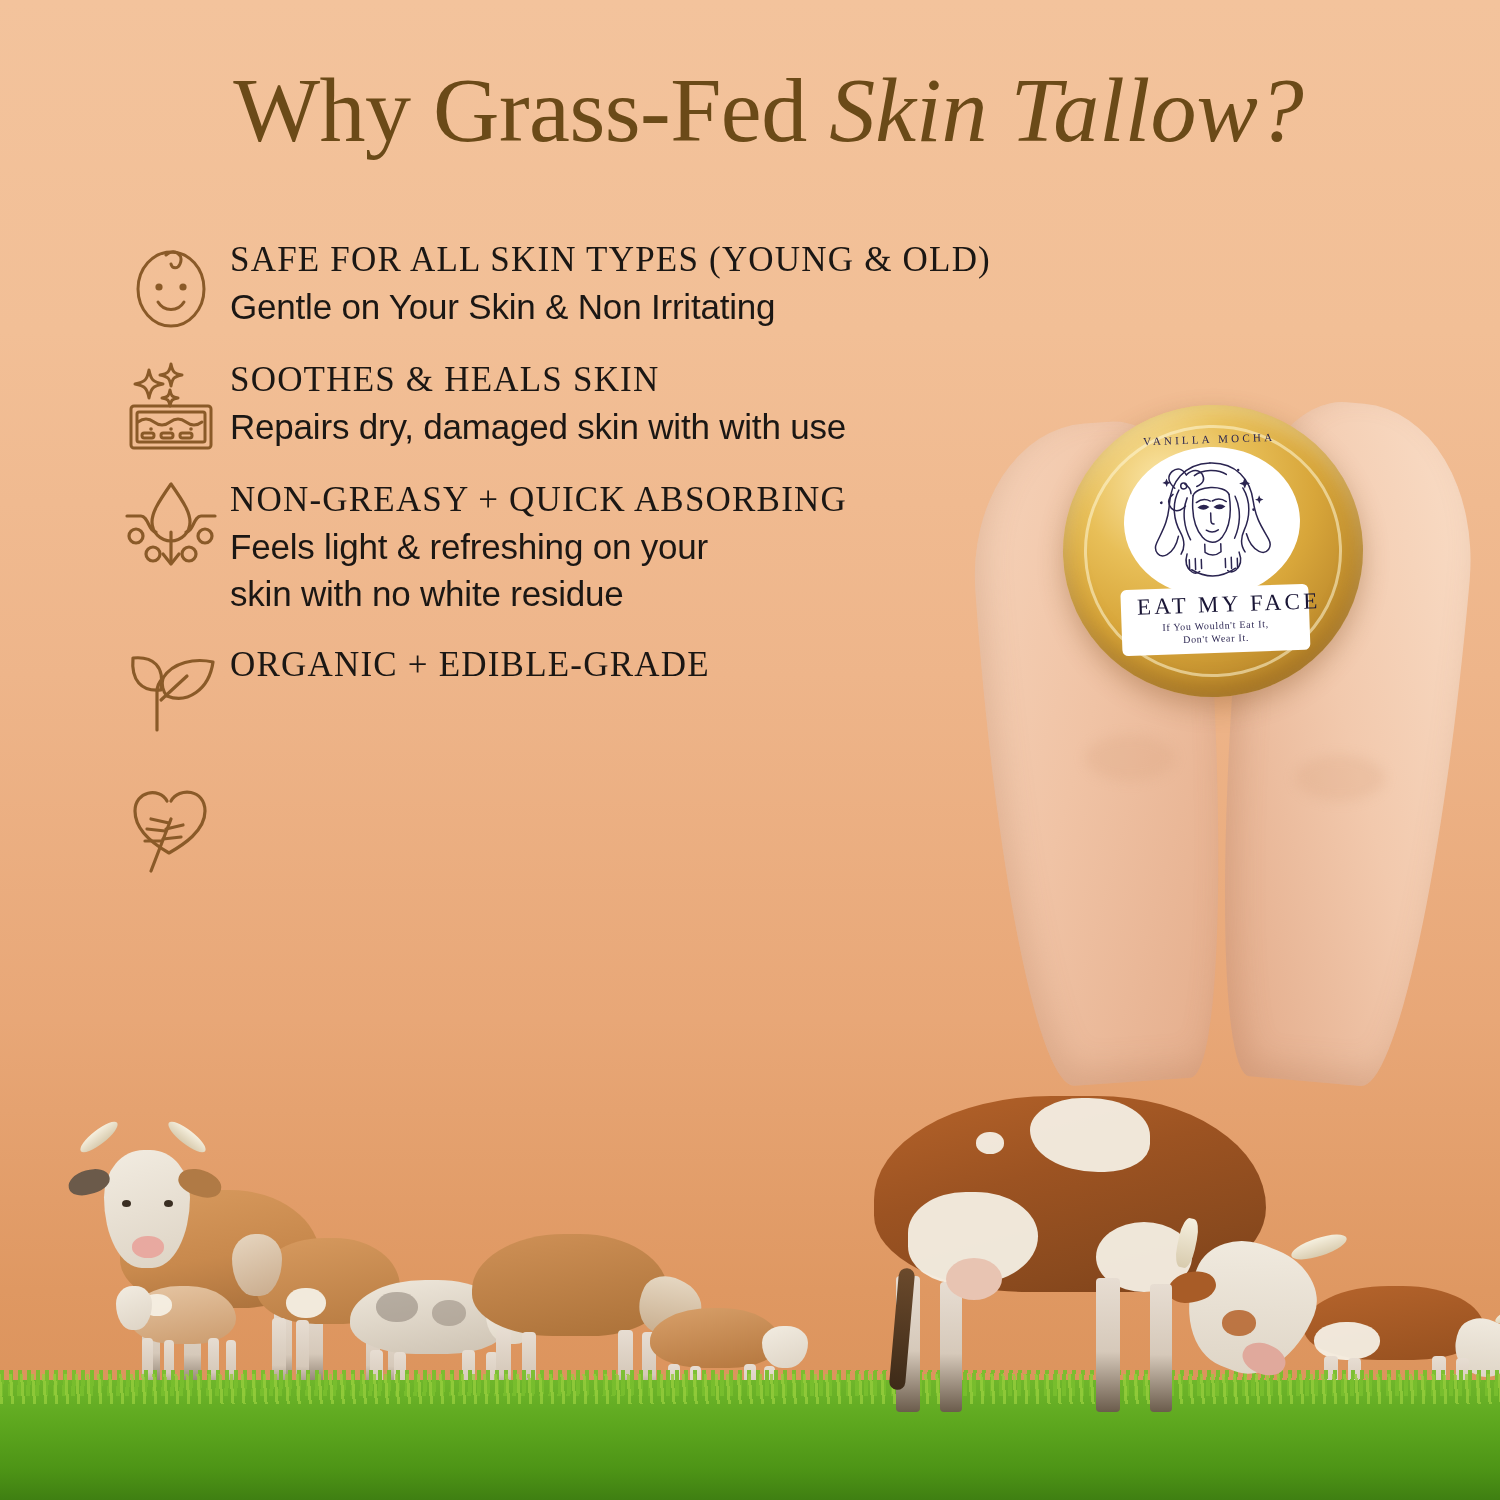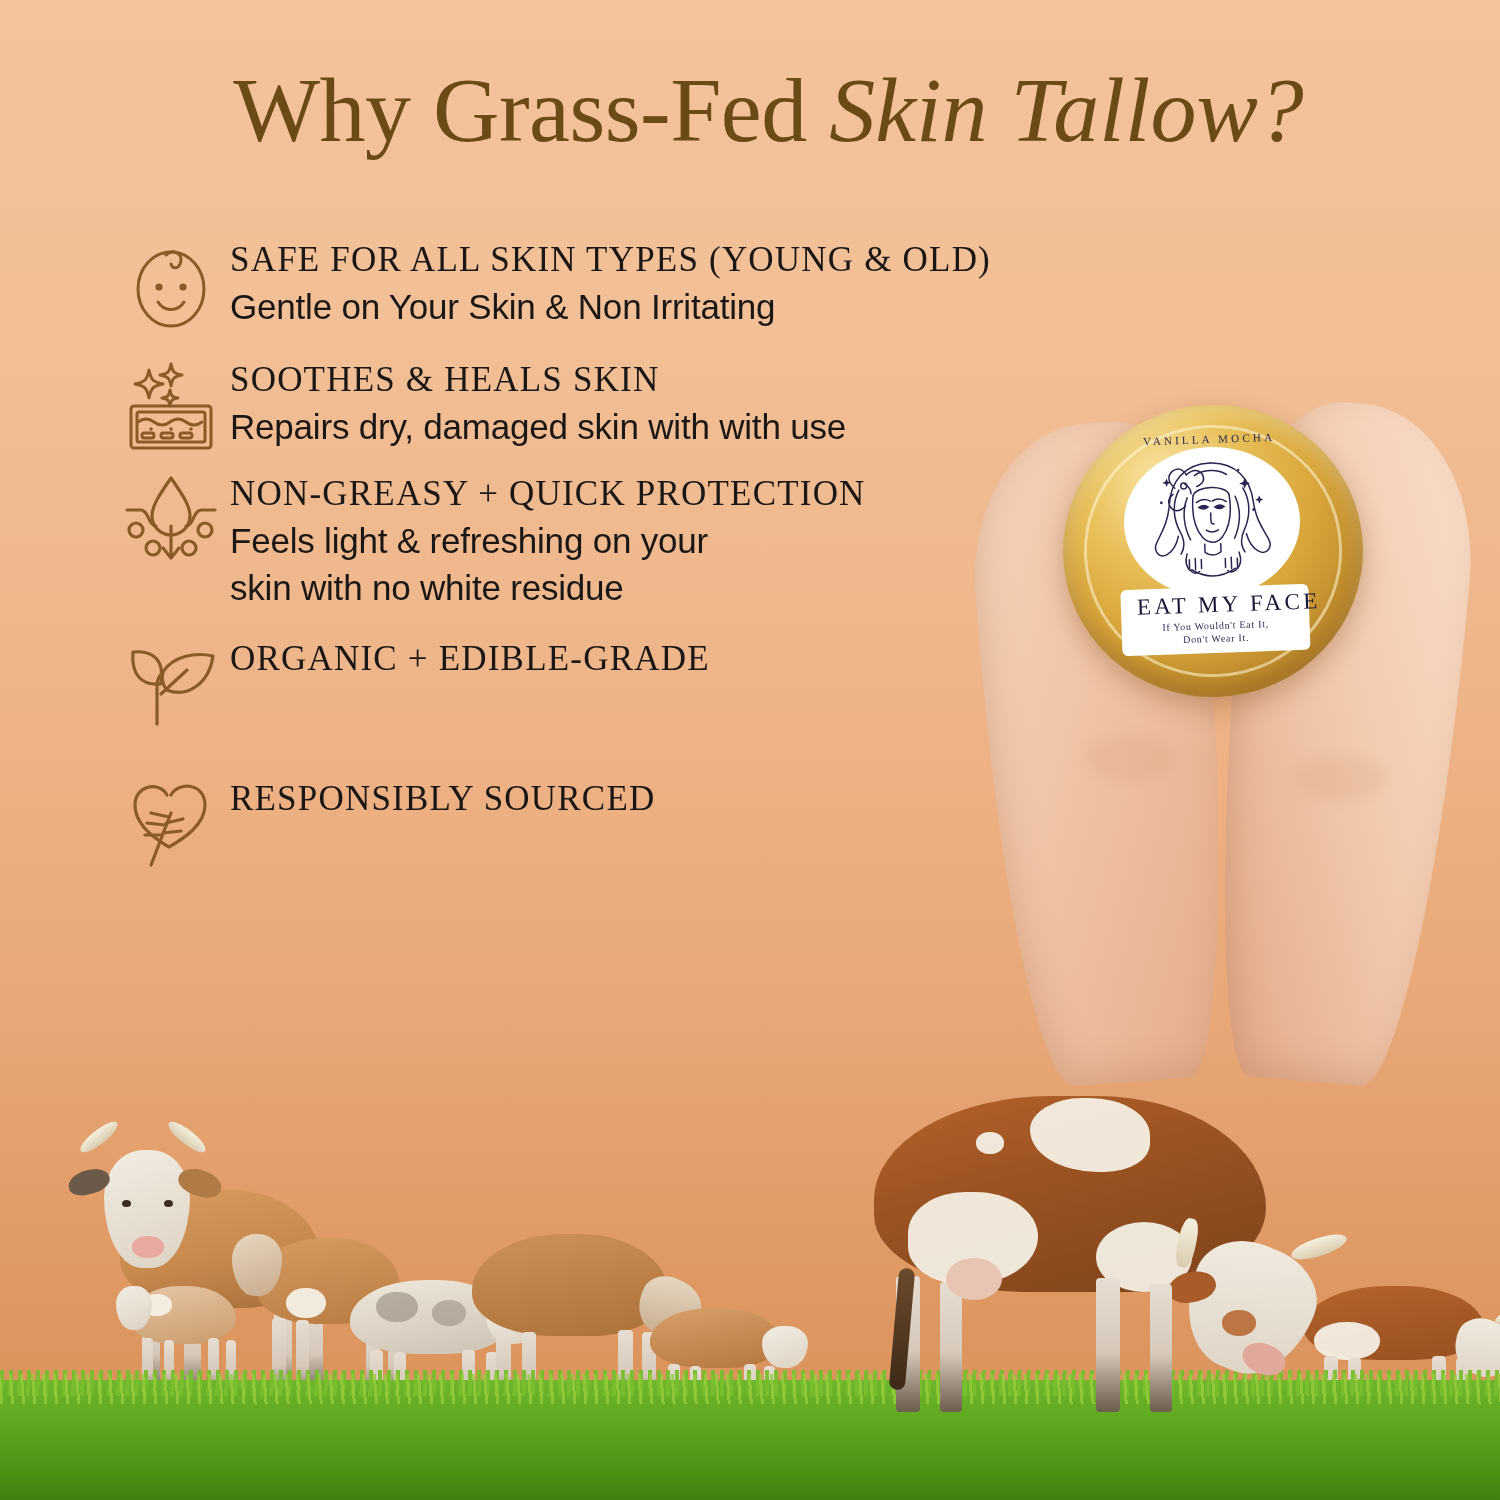--- a/index.html
+++ b/index.html
@@ -73,21 +73,21 @@
     color:#1b1714;
     font-size:35px;
     line-height:1.28;
     margin-top:6px;
     letter-spacing:-0.2px;
   }
 
   
   .f1 { margin-bottom:46px; }
   .f2 { margin-bottom:22px; }
-  .f3 { margin-bottom:16px; }
+  .f3 { margin-bottom:22px; }
   .f4 { margin-bottom:24px; }
   .f5 { margin-bottom:42px; }
 
   
   .product {
     position:absolute;
     left:965px; top:375px;
     width:540px; height:730px;
   }
   .hand {
@@ -311,21 +311,21 @@
           <path d="M92 38 h-14 c -7 0 -8 16 -15 16"></path>
           <path d="M48 54 v30"></path>
           <path d="M40 76 l8 10 l8 -10"></path>
           <circle cx="13" cy="58" r="7"></circle>
           <circle cx="30" cy="76" r="7"></circle>
           <circle cx="66" cy="76" r="7"></circle>
           <circle cx="82" cy="58" r="7"></circle>
         </svg>
       </div>
       <div class="feat-text">
-        <div class="feat-head">NON-GREASY + QUICK PROTECTION</div>
+        <div class="feat-head">NON-GREASY + QUICK ABSORBING</div>
         <div class="feat-sub">Feels light &amp; refreshing on your</div>
         <div class="feat-sub" style="margin-top:2px;">skin with no white residue</div>
       </div>
     </div>
 
     <div class="feature f5">
       <div class="feat-icon">
         <svg width="96" height="90" viewBox="0 0 96 90" fill="none" stroke="#8A5A28" stroke-width="3.2" stroke-linecap="round" stroke-linejoin="round">
           <path d="M38 44 C 18 46, 8 34, 10 12 C 30 10, 42 20, 38 44 Z"></path>
           <path d="M40 32 C 50 16, 72 12, 90 16 C 86 44, 64 58, 44 50 C 40 46, 38 38, 40 32 Z"></path>
@@ -342,24 +342,20 @@
       <div class="feat-icon">
         <svg width="92" height="92" viewBox="0 0 92 92" fill="none" stroke="#8A5A28" stroke-width="3.2" stroke-linecap="round" stroke-linejoin="round">
           <path d="M46 16 C 54 2, 80 4, 80 26 C 80 46, 58 60, 44 68 C 30 60, 10 46, 10 26 C 10 6, 34 2, 42 16"></path>
           <path d="M26 86 L 46 34"></path>
           <path d="M40 46 L 22 44"></path>
           <path d="M44 38 L 26 34"></path>
           <path d="M36 56 L 20 56"></path>
           <path d="M41 44 L 58 40"></path>
           <path d="M38 54 L 56 52"></path>
         </svg>
-      </div>
-      <div class="feat-text">
-        <div class="feat-head">RESPONSIBLY SOURCED</div>
-
       </div>
     </div>
 
   </div>
 
   <div class="product">
     <div class="hand hand-left"></div>
     <div class="hand hand-right"></div>
     <div class="knuckle" style="left:120px;top:360px;width:90px;height:46px;"></div>
     <div class="knuckle" style="left:330px;top:380px;width:90px;height:46px;"></div>

